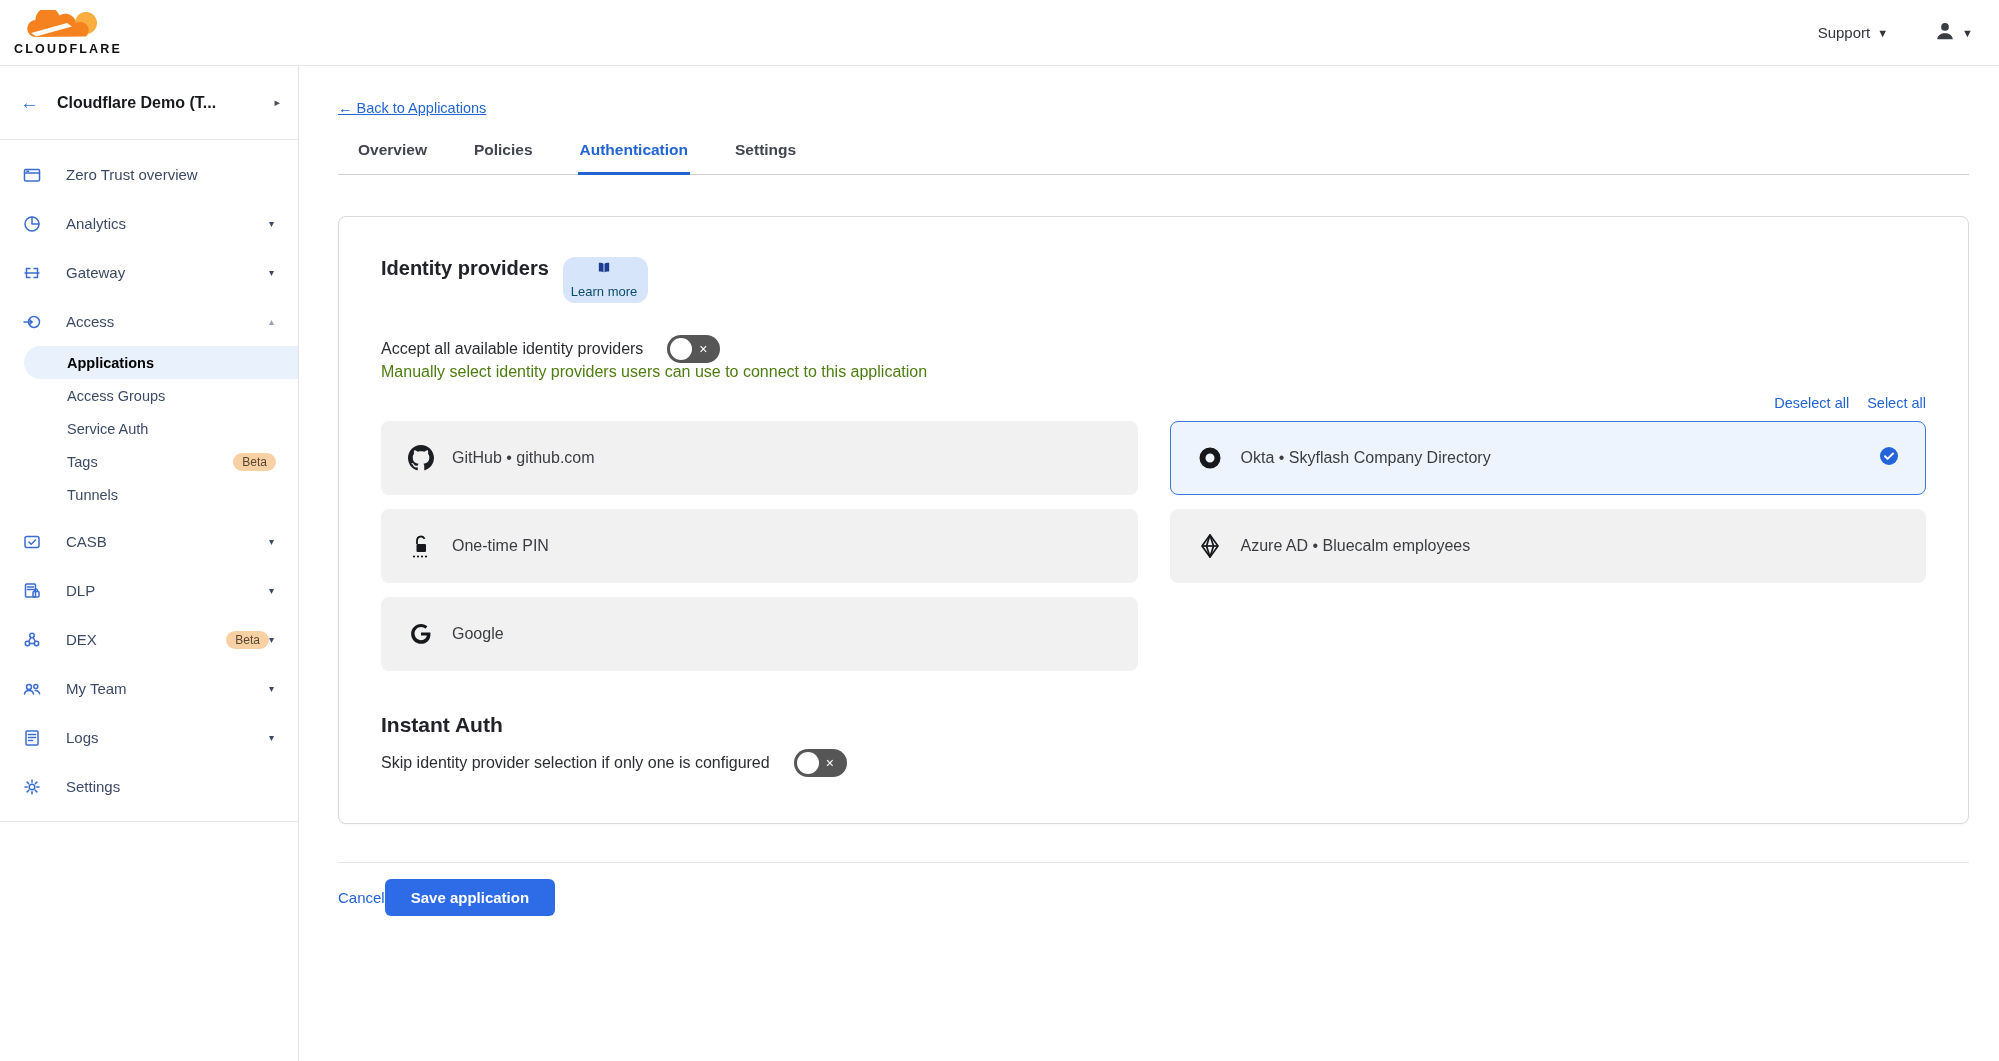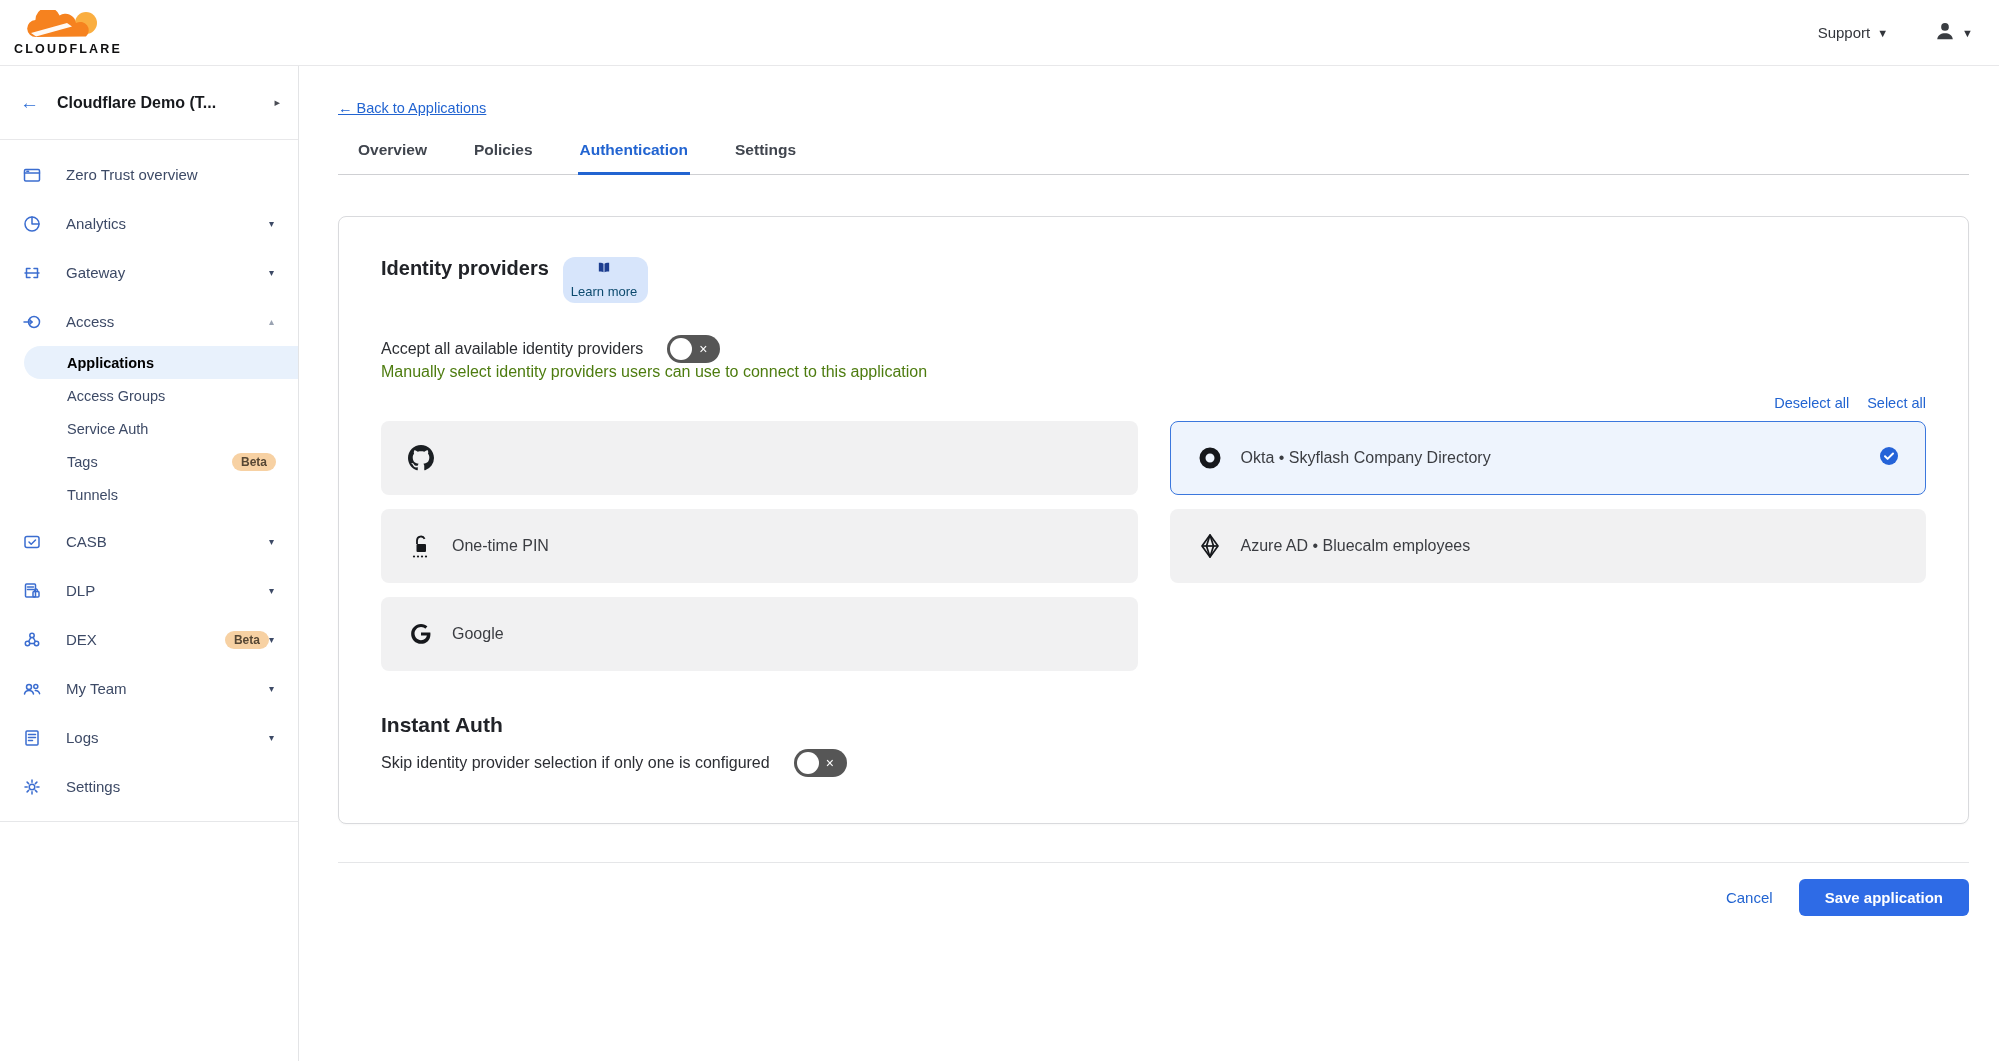--- a/index.html
+++ b/index.html
@@ -32,21 +32,21 @@
   .nav-item .nico { width:20px; height:20px; margin-right:24px; display:flex; align-items:center; }
   .nav-item .nlabel { font-size:15px; color:#3d4a66; flex:1; }
   .nav-item .ncaret { font-size:10px; color:#3d4a66; margin-right:2px; }
   .nav-item .ncaret.up { color:#9aa3b2; }
   .nav-item.sub { height:33px; padding-left:67px; }
   .nav-item.sub .nlabel { font-size:14.5px; }
   .nav-item.sub.active { margin-left:24px; padding-left:43px; background:#e8f1fc;
     border-radius:17px 0 0 17px; height:33px; }
   .nav-item.sub.active .nlabel { color:#000000; font-weight:700; }
   .nav-item.pre-gap { margin-top:6px; }
-  .beta { background:#f7d1a3; color:#564734; font-size:12px; padding:2px 9px; border-radius:10px; margin-left:16px;font-weight:bold; }
+  .beta { background:#f7d1a3; color:#564734; font-size:12px; padding:2px 9px; border-radius:10px; margin-left:16px; }
   .side-divider { border:none; border-top:1px solid #e6e7e9; margin-top:10px; }
 
   
   .back-link { display:inline-block; margin-top:34px; font-size:14.5px; color:#2264d1;
     text-decoration:underline; cursor:pointer; }
   .page-title { margin-top:15px; font-size:31px; font-weight:700; color:#1f2126; letter-spacing:-0.2px; }
   .tabs { display:flex; gap:43px; padding-left:18px; margin-top:24px; border-bottom:1px solid #cfd0d3; }
   .tab { font-size:15.5px; font-weight:600; color:#40454e; padding:0 2px 13px; cursor:pointer;
     border-bottom:3px solid transparent; margin-bottom:-1px; }
   .tab.active { color:#2264d1; border-bottom-color:#2264d1; }
@@ -76,21 +76,21 @@
   .provider .pico { width:26px; display:flex; justify-content:center; margin-right:18px; }
   .provider .pname { font-size:16px; color:#3b3d42; flex:1; }
   .provider.selected { background:#eef4fd; border-color:#3b77dd; }
   .provider .pcheck { display:none; }
   .provider.selected .pcheck { display:block; }
 
   .instant-head { margin-top:42px; font-size:21px; font-weight:700; color:#212328; }
   .instant-row { margin-top:12px; }
 
   .footer-divider { border:none; border-top:1px solid #e5e6e8; margin-top:38px; }
-  .footer { display:flex; justify-content:flex-end; align-items:center; gap:26px; margin-top:16px; }
+  .footer { display:flex; align-items:center; margin-top:16px; }
   .cancel-link { font-size:15px; color:#2264d1; cursor:pointer; }
   .save-btn { background:#2e6be6; color:#fff; border:none; border-radius:6px; font-size:15px;
     font-weight:600; padding:10px 26px; cursor:pointer; font-family:inherit; }
 </style>
 </head>
 <body>
 
 <header class="topbar">
   <div class="brand">
     <span>
@@ -315,20 +315,21 @@
         <span>Select all</span>
       </div>
 
       <div class="provider-grid" id="provider-grid">
           <div class="provider">
     <span class="pico">
               <svg width="26" height="26" viewBox="0 0 24 24" fill="#1b1f23">
                 <path d="M12 0C5.37 0 0 5.37 0 12c0 5.31 3.435 9.795 8.205 11.385.6.105.825-.255.825-.57 0-.285-.015-1.23-.015-2.235-3.015.555-3.795-.735-4.035-1.41-.135-.345-.72-1.41-1.23-1.695-.42-.225-1.02-.78-.015-.795.945-.015 1.62.87 1.845 1.23 1.08 1.815 2.805 1.305 3.495.99.105-.78.42-1.305.765-1.605-2.67-.3-5.46-1.335-5.46-5.925 0-1.305.465-2.385 1.23-3.225-.12-.3-.54-1.53.12-3.18 0 0 1.005-.315 3.3 1.23.96-.27 1.98-.405 3-.405s2.04.135 3 .405c2.295-1.56 3.3-1.23 3.3-1.23.66 1.65.24 2.88.12 3.18.765.84 1.23 1.905 1.23 3.225 0 4.605-2.805 5.625-5.475 5.925.435.375.81 1.095.81 2.22 0 1.605-.015 2.895-.015 3.3 0 .315.225.69.825.57A12.02 12.02 0 0 0 24 12c0-6.63-5.37-12-12-12z"></path>
               </svg>
             </span>
+    <span class="pname">GitHub • github.com</span>
 
   </div>
           <div class="provider selected">
     <span class="pico">
               <svg width="24" height="24" viewBox="0 0 24 24">
                 <circle cx="12" cy="12" r="7.5" fill="none" stroke="#16181c" stroke-width="6"></circle>
               </svg>
             </span>
     <span class="pname">Okta • Skyflash Company Directory</span>
     <span class="pcheck">

